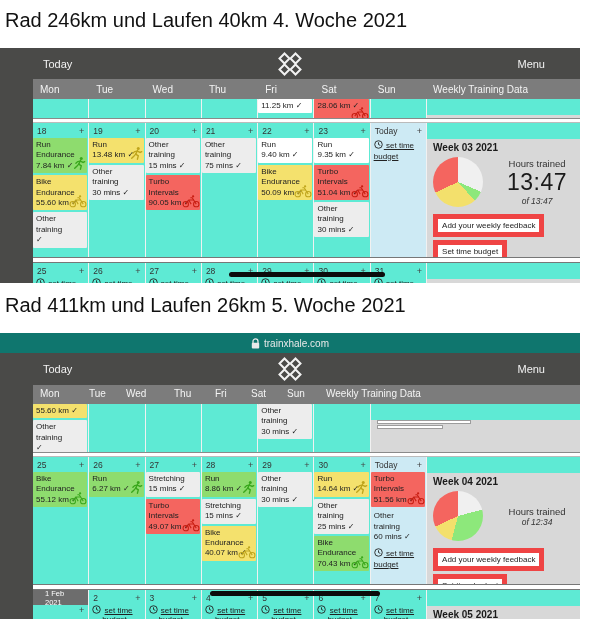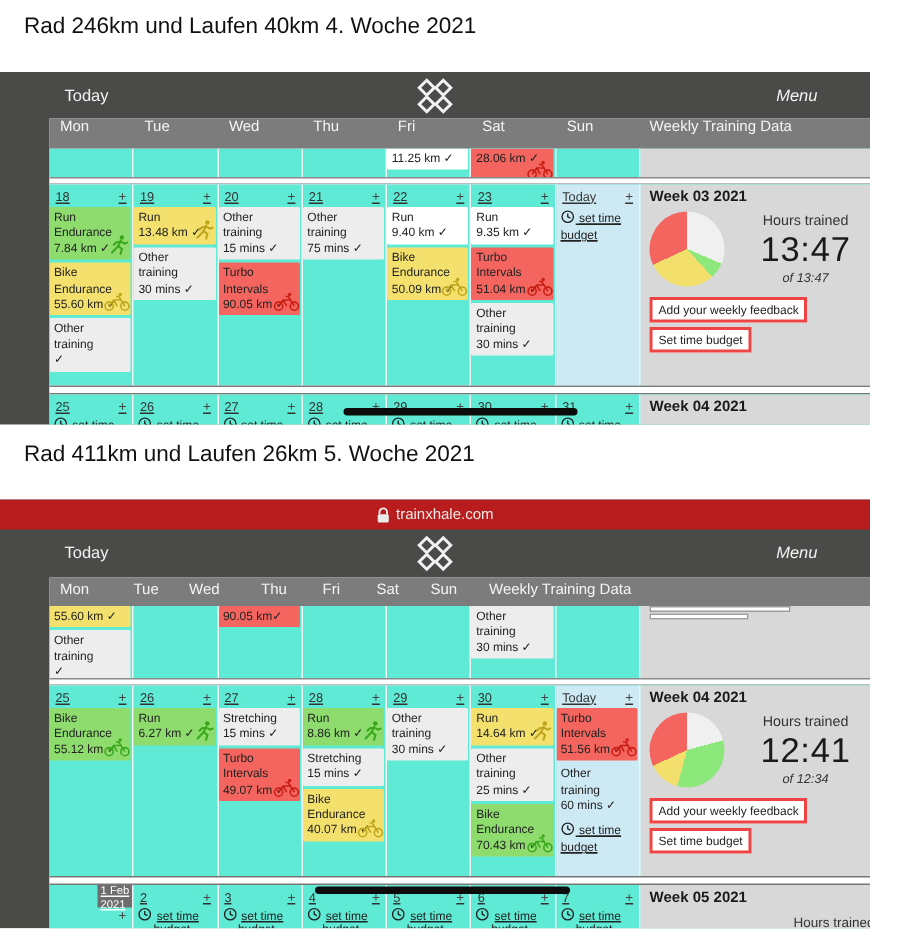--- a/index.html
+++ b/index.html
@@ -1,75 +1,75 @@
 <!DOCTYPE html>
 <html><head>
 <meta charset="utf-8">
 <style>
   html,body{margin:0;padding:0;background:#fff;}
   body{font-family:"Liberation Sans","DejaVu Sans",sans-serif;-webkit-font-smoothing:antialiased;}
   #canvas{position:relative;width:607px;height:619px;background:#fff;overflow:hidden;}
 
-  .doc-heading{position:absolute;left:5px;font-size:15px;color:#111;margin-left:11px;}
+  .doc-heading{position:absolute;left:5px;font-size:20px;color:#111;}
 
   
   .frame{position:absolute;left:0;width:580px;background:#4a4a48;overflow:hidden;}
   #frame1{top:48px;height:235px;}
   #frame2{top:333px;height:286px;}
 
-  .urlbar{height:20px;background:#b91c1c;display:flex;align-items:center;justify-content:center;gap:4px;color:#e9e9e9;font-size:10px;}
+  .urlbar{height:20px;background:#0f766e;display:flex;align-items:center;justify-content:center;gap:4px;color:#e9e9e9;font-size:10px;}
   .appbar{position:relative;display:flex;align-items:center;color:#f2f2f2;font-size:11px;}
   #frame1 .appbar{height:31px;}
   #frame2 .appbar{height:32px;}
   .appbar .tbtn{cursor:default;}
   .appbar .left{margin-left:43px;}
-  .appbar .right{position:absolute;right:35px;font-style:italic;}
+  .appbar .right{position:absolute;right:35px;}
   .logo{position:absolute;left:50%;transform:translateX(-50%);width:26px;height:26px;}
 
   .content{margin-left:33px;width:564px;background:#fff;}
 
   
-  .dowrow{position:relative;height:20px;background:#7c7c7c;color:#f4f4f4;font-size:10px;display:flex;align-items:flex-start;}
+  .dowrow{position:relative;height:20px;background:#7c7c7c;color:#f4f4f4;font-size:10px;display:flex;align-items:center;}
   #frame2 .dowrow{height:19px;}
   .dowrow.equal .dn{flex:0 0 56.3px;padding-left:7px;box-sizing:border-box;}
   .dowrow.equal .wtd{padding-left:6px;}
   .dowrow.compressed .dn{position:absolute;top:3px;}
   .dowrow.compressed .dn:nth-child(1){left:7px;}  .dowrow.compressed .dn:nth-child(2){left:56px;}
   .dowrow.compressed .dn:nth-child(3){left:93px;} .dowrow.compressed .dn:nth-child(4){left:141px;}
   .dowrow.compressed .dn:nth-child(5){left:182px;}.dowrow.compressed .dn:nth-child(6){left:218px;}
   .dowrow.compressed .dn:nth-child(7){left:254px;}
   .dowrow.compressed .wtd{position:absolute;left:293px;top:3px;}
 
   
   .calrow{display:flex;background:#5eead4;overflow:hidden;}
   .daycol{flex:0 0 56.3px;box-sizing:border-box;border-right:1px solid #f1f1f1;position:relative;overflow:hidden;}
-  .panelcol{flex:1;background:#d8d8d8;box-sizing:border-box;overflow:hidden;}
-  .dayhead{display:flex;justify-content:space-between;align-items:center;height:15px;padding:0 4px;font-size:8.5px;color:#333;text-decoration:underline;}
+  .panelcol{flex:1;background:#d8d8d8;box-sizing:border-box;overflow:hidden;margin-top:16px;}
+  .dayhead{display:flex;justify-content:space-between;align-items:center;height:15px;padding:0 4px;font-size:8.5px;color:#333;}
   .dayhead .plus{color:#444;font-size:9px;}
-  .dayhead.dark{background:#6d6d6d;color:#fff;font-size:7.5px;padding:0 2px;margin-left:32px;}
+  .dayhead.dark{background:#6d6d6d;color:#fff;font-size:7.5px;padding:0 12px;}
   .card{position:relative;margin:0 1px 2px 0;padding:2px 3px;font-size:8px;line-height:1.3;color:#222;border-radius:1px;overflow:hidden;}
   .c-green{background:#8edc6e;} .c-yellow{background:#f4e16d;} .c-red{background:#f4655f;}
   .c-gray{background:#ededed;} .c-white{background:#fff;} .c-none{background:transparent;}
   .act-ic{position:absolute;right:0;bottom:2px;width:15px;height:15px;}
   .act-ic.bike{width:18px;height:13px;}
   .today-bg{background:#cdeaf4;}
   .stb-link{font-size:8px;color:#222;text-decoration:underline;padding:2px 3px;line-height:1.35;}
   .clk{width:9px;height:9px;vertical-align:-1px;margin-right:1px;}
 
   
   .wpanel{padding:3px 6px;}
   .wtitle{font-size:10px;font-weight:bold;color:#1a1a1a;}
   .pierow{display:flex;align-items:center;margin-top:4px;}
   .pie{width:50px;height:50px;border-radius:50%;flex:0 0 50px;}
   .hoursblk{flex:1;text-align:center;color:#333;}
   .hlabel{font-size:9.5px;}
   .htime{font-size:23px;font-weight:300;color:#1a1a1a;letter-spacing:0.5px;}
   .hof{font-size:8.5px;font-style:italic;}
   .btns{margin-top:7px;}
-  .pbtn{display:block;width:max-content;background:#fff;border:2px solid #ef4444;font-size:8px;color:#222;padding:2px 4px;margin-bottom:3px;}
+  .pbtn{display:block;width:max-content;background:#fff;border:5px solid #ef4444;font-size:8px;color:#222;padding:2px 4px;margin-bottom:3px;}
   .btn-sliver{background:#fff;border:1px solid #9c9c9c;height:2px;margin:0 0 1px 6px;}
 
   .hr3{height:3px;border-top:1px solid #8a8a8a;border-bottom:1px solid #bbb;background:#fff;}
   .hr4{height:4px;border-top:1px solid #777;border-bottom:1px solid #777;background:#fff;}
 
   .scrubber{position:absolute;height:5px;background:#0c0c0c;border-radius:3px;z-index:5;}
   #scrub1{left:229px;top:224px;width:156px;}
   #scrub2{left:210px;top:258px;width:170px;}
 
   .striplink{font-size:8px;color:#222;padding:0 3px;}
@@ -406,25 +406,20 @@
             <div class="card c-yellow">
               <div>55.60 km ✓</div>
             </div>
             <div class="card c-gray">
               <div>Other</div>
               <div>training</div>
               <div>✓</div>
             </div>
           </div>
           <div class="daycol"></div>
-          <div class="daycol">
-            <div class="card c-red">
-              <div>90.05 km✓</div>
-            </div>
-          </div>
           <div class="daycol"></div>
           <div class="daycol"></div>
           <div class="daycol">
             <div class="card c-gray">
               <div>Other</div>
               <div>training</div>
               <div>30 mins ✓</div>
             </div>
           </div>
           <div class="daycol"></div>
@@ -579,21 +574,20 @@
                 <path d="M5 2.6 V5 L7 6" stroke="#222" fill="none" stroke-width="1"></path>
               </svg> <span style="text-decoration:underline">set time budget</span></div>
           </div>
           <div class="panelcol">
             <div class="wpanel">
               <div class="wtitle">Week 04 2021</div>
               <div class="pierow">
                 <div class="pie" style="background: conic-gradient(rgb(240, 240, 240) 0deg, rgb(240, 240, 240) 75deg, rgb(141, 232, 123) 75deg, rgb(141, 232, 123) 195deg, rgb(243, 224, 108) 195deg, rgb(243, 224, 108) 245deg, rgb(244, 101, 95) 245deg, rgb(244, 101, 95) 360deg);"></div>
                 <div class="hoursblk">
                   <div class="hlabel">Hours trained</div>
-                  <div class="htime">12:41</div>
                   <div class="hof">of 12:34</div>
                 </div>
               </div>
               <div class="btns">
                 <button class="pbtn">Add your weekly feedback</button>
                 <button class="pbtn">Set time budget</button>
               </div>
             </div>
           </div>
         </div>

